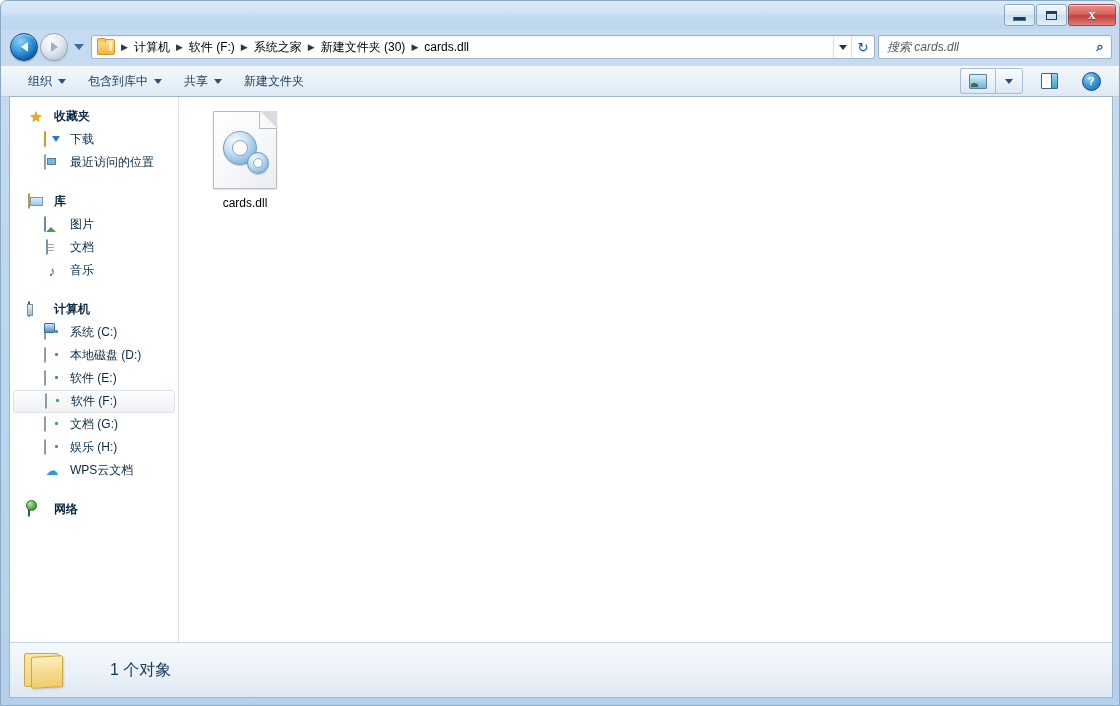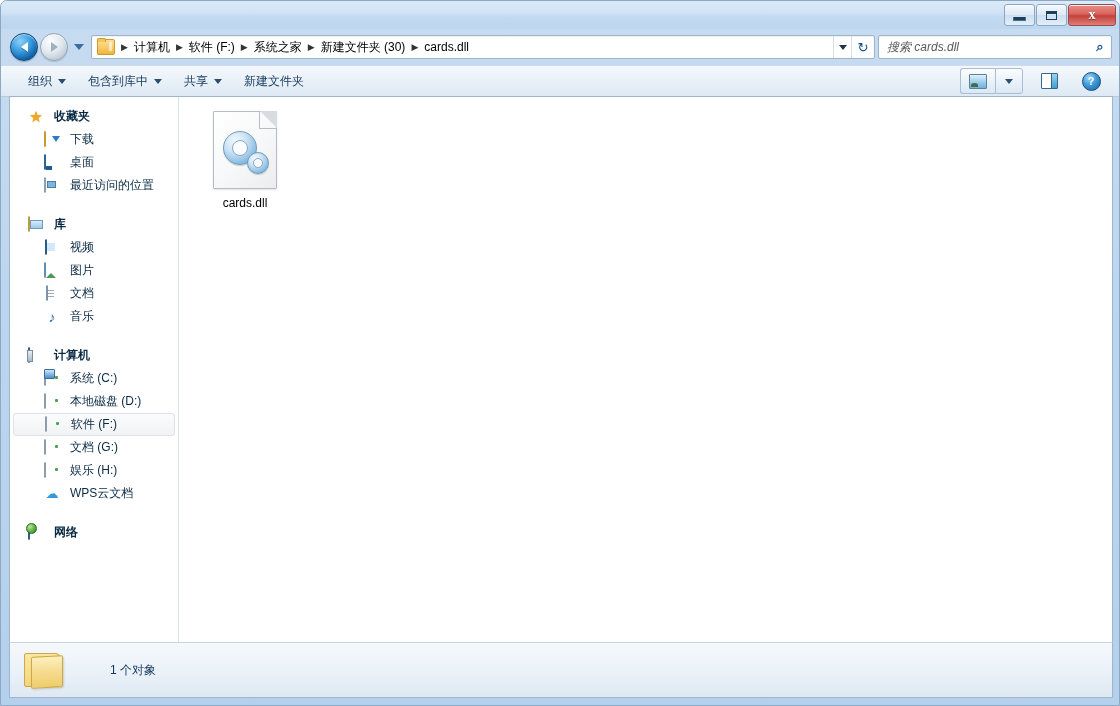--- a/index.html
+++ b/index.html
@@ -659,21 +659,21 @@
     left: 9px; top: 5px;
     width: 30px; height: 30px;
     background: linear-gradient(to bottom, #fdf0bf 0%, #f6dd92 45%, #eecd6c 100%);
     border: 1px solid #cfa83f;
     border-radius: 2px;
     transform: skewY(-3deg);
     box-shadow: 1px 1px 2px rgba(0,0,0,0.15);
   }
   .status-text {
     margin-left: 44px;
-    font-size: 12px;
+    font-size: 16px;
     color: #15395c;
   }
   .status-divider {
     position: absolute;
     left: 0; top: -1px;
     width: 100%; height: 1px;
     background: #c6d4e2;
   }
 </style>
 </head>
@@ -775,41 +775,33 @@
       <div class="nav-group">
         <div class="nav-head">
           <span class="ico ico-star">★</span>
           <span class="nav-label">收藏夹</span>
         </div>
         <div class="nav-item">
           <span class="ico"><span class="ico-download"></span></span>
           <span class="nav-label">下载</span>
         </div>
         <div class="nav-item">
-          <span class="ico"><span class="ico-desktop"></span></span>
-          <span class="nav-label">桌面</span>
-        </div>
-        <div class="nav-item">
           <span class="ico"><span class="ico-recent"></span></span>
           <span class="nav-label">最近访问的位置</span>
         </div>
       </div>
 
       <div class="grp-space"></div>
 
       <div class="nav-group">
         <div class="nav-head">
           <span class="ico"><span class="ico-lib"></span></span>
           <span class="nav-label">库</span>
         </div>
         <div class="nav-item">
-          <span class="ico"><span class="ico-video"></span></span>
-          <span class="nav-label">视频</span>
-        </div>
-        <div class="nav-item">
           <span class="ico"><span class="ico-pic"></span></span>
           <span class="nav-label">图片</span>
         </div>
         <div class="nav-item">
           <span class="ico"><span class="ico-doc"></span></span>
           <span class="nav-label">文档</span>
         </div>
         <div class="nav-item">
           <span class="ico ico-music">♪</span>
           <span class="nav-label">音乐</span>
@@ -823,20 +815,24 @@
           <span class="ico"><span class="ico-computer"></span></span>
           <span class="nav-label">计算机</span>
         </div>
         <div class="nav-item">
           <span class="ico"><span class="ico-drive ico-sysdrive"></span></span>
           <span class="nav-label">系统 (C:)</span>
         </div>
         <div class="nav-item">
           <span class="ico"><span class="ico-drive"></span></span>
           <span class="nav-label">本地磁盘 (D:)</span>
+        </div>
+        <div class="nav-item">
+          <span class="ico"><span class="ico-drive"></span></span>
+          <span class="nav-label">软件 (E:)</span>
         </div>
         <div class="nav-item selected">
           <span class="ico"><span class="ico-drive"></span></span>
           <span class="nav-label">软件 (F:)</span>
         </div>
         <div class="nav-item">
           <span class="ico"><span class="ico-drive"></span></span>
           <span class="nav-label">文档 (G:)</span>
         </div>
         <div class="nav-item">

